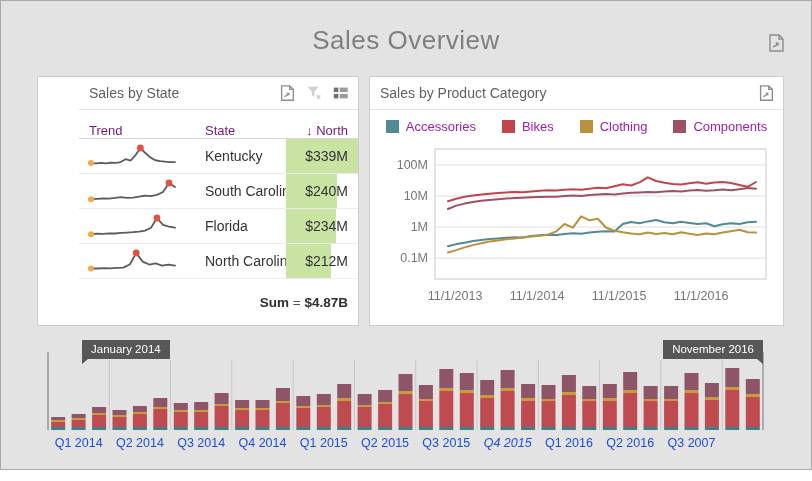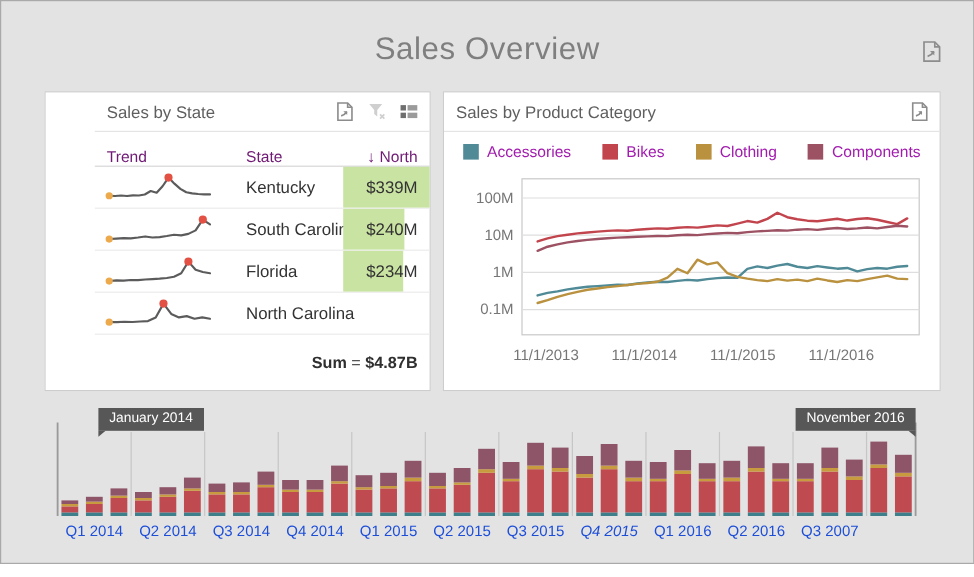--- a/index.html
+++ b/index.html
@@ -151,20 +151,24 @@
         </div>
         <div class="t-row">
           <div class="c-trend">
             <svg width="96" height="30">
               <polyline points="6,22.48 12.461538461538462,22.48 18.923076923076923,22.12 25.384615384615383,22.3 31.846153846153847,21.94 38.30769230769231,21.58 44.76923076923077,18.52 51.23076923076923,7 57.69230769230769,15.64 64.15384615384616,18.52 70.61538461538461,17.44 77.07692307692308,19.6 83.53846153846153,18.52 90,19.6" fill="none" stroke="#5b5b5b" stroke-width="1.8" stroke-linejoin="round" stroke-linecap="round"></polyline>
               <circle cx="6" cy="22.48" r="3" fill="#edaa4c"></circle>
               <circle cx="51.23076923076923" cy="7" r="3.4" fill="#e35044"></circle>
             </svg>
           </div>
           <div class="c-state">North Carolina</div>
+          <div class="c-sales">
+            <div class="bar" style="width: 62.5369%;"></div>
+            <div class="val">$212M</div>
+          </div>
         </div>
       </div>
 
     <div class="grid-footer">
       <div class="sum-line">
         <b>Sum</b>
         <span>=</span>
         <b>$4.87B</b>
       </div>
     </div>

